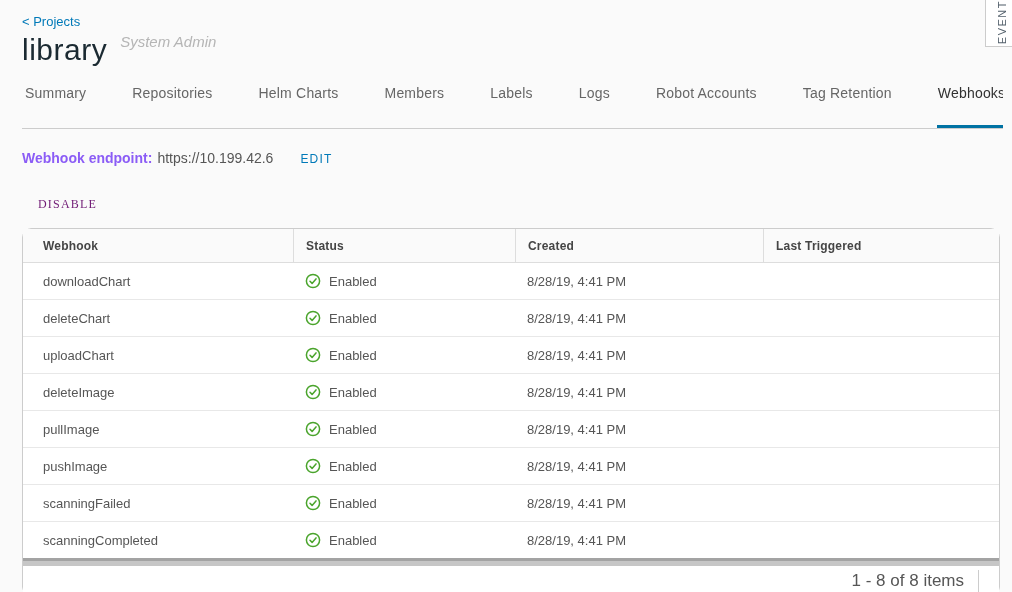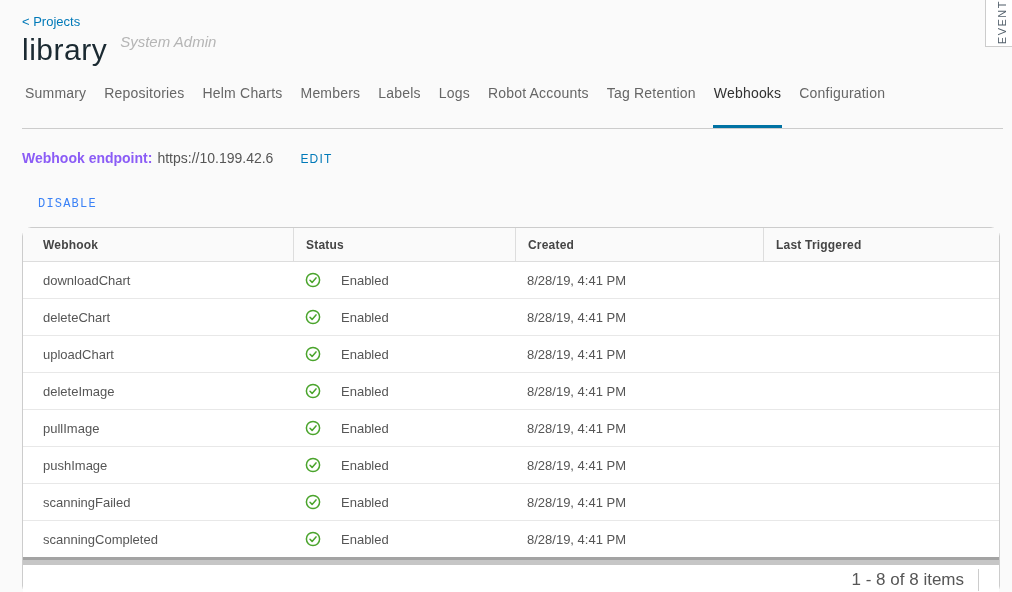--- a/index.html
+++ b/index.html
@@ -6,46 +6,46 @@
   body{
     width:1012px;height:592px;overflow:hidden;position:relative;
     background:#fafafa;color:#565656;
     font-family:"Liberation Sans", sans-serif;
   }
   .content{padding:12px 0 0 22px;}
   .back-link{display:inline-block;color:#0079b8;font-size:13px;text-decoration:none;cursor:pointer;}
   .title-row{margin-top:3px;display:flex;align-items:flex-start;}
   .page-title{font-size:30px;font-weight:300;color:#1b2a32;letter-spacing:.5px;}
   .page-subtitle{font-style:italic;color:#b5b5b5;font-size:15px;margin-left:13px;}
-  .nav{display:flex;gap:16px;margin-top:13px;width:981px;border-bottom:1px solid #cccccc;
+  .nav{display:flex;gap:44px;margin-top:13px;width:981px;border-bottom:1px solid #cccccc;
        overflow:hidden;white-space:nowrap;}
   .tab{flex:0 0 auto;font-size:14px;color:#666;text-decoration:none;cursor:pointer;
        padding:5px 1px 10px;letter-spacing:.2px;}
   .tab:first-child{margin-left:2px;}
   .tab.active{color:#313131;padding-bottom:24px;border-bottom:3px solid #0072a3;}
   .endpoint-row{margin-top:21px;font-size:14px;display:flex;align-items:baseline;}
   .endpoint-label{font-weight:bold;color:#8b5cf6;}
   .endpoint-value{margin-left:5px;color:#565656;}
   .edit-btn{margin-left:27px;color:#0079b8;font-size:12px;font-weight:500;letter-spacing:1.2px;
             background:none;border:none;padding:0;cursor:pointer;font-family:inherit;}
-  .disable-btn{display:inline-block;margin:31px 0 0 16px;color:#3b82f6;font-size:12px;font-weight:500;
-            letter-spacing:1.2px;background:none;border:none;padding:0;cursor:pointer;font-family:Liberation Mono, monospace;}
+  .disable-btn{display:inline-block;margin:31px 0 0 16px;color:#701a75;font-size:12px;font-weight:500;
+            letter-spacing:1.2px;background:none;border:none;padding:0;cursor:pointer;font-family:Liberation Serif, serif;}
   .card{margin-top:16px;width:978px;background:#a3a3a3;border:1px solid #cccccc;border-radius:10px;
         box-sizing:border-box;}
   .grid-head{display:grid;grid-template-columns:270px 222px 248px 1fr;background:#fafafa;
         border-bottom:1px solid #dddddd;border-radius:3px 3px 0 0;}
   .th{font-size:12px;font-weight:bold;color:#454545;padding:10px 12px 9px;letter-spacing:.2px;}
   .th + .th{border-left:1px solid #dddddd;}
   .th:first-child{padding-left:20px;}
   .tr{display:grid;grid-template-columns:270px 222px 248px 1fr;align-items:center;height:36px;
       font-size:13px;color:#565656;background:#fff;}
   .tr + .tr{border-top:1px solid #e8e8e8;}
   .td{padding:0 12px;}
   .td:first-child{padding-left:20px;}
-  .c-status{display:flex;align-items:center;gap:20px;}
+  .c-status{display:flex;align-items:center;gap:8px;}
   .status-icon{display:inline-flex;}
   .status-icon svg{display:block;}
   .hscroll{height:5px;background:#c6c6c6;margin-top:3px;cursor:pointer;}
   .grid-foot{height:29px;display:flex;align-items:center;justify-content:flex-end;
       font-size:17px;color:#565656;padding-right:20px;background:#fff;border-radius:0 0 3px 3px;}
   .foot-sep{width:1px;height:22px;background:#cccccc;margin-left:14px;}
   .flyout{position:absolute;top:0;right:0;width:27px;height:47px;background:#ffffff;
       border-left:1px solid #cccccc;border-bottom:1px solid #cccccc;box-sizing:border-box;
       overflow:hidden;cursor:pointer;}
   .flyout-label{position:absolute;right:4px;bottom:2px;writing-mode:vertical-rl;

